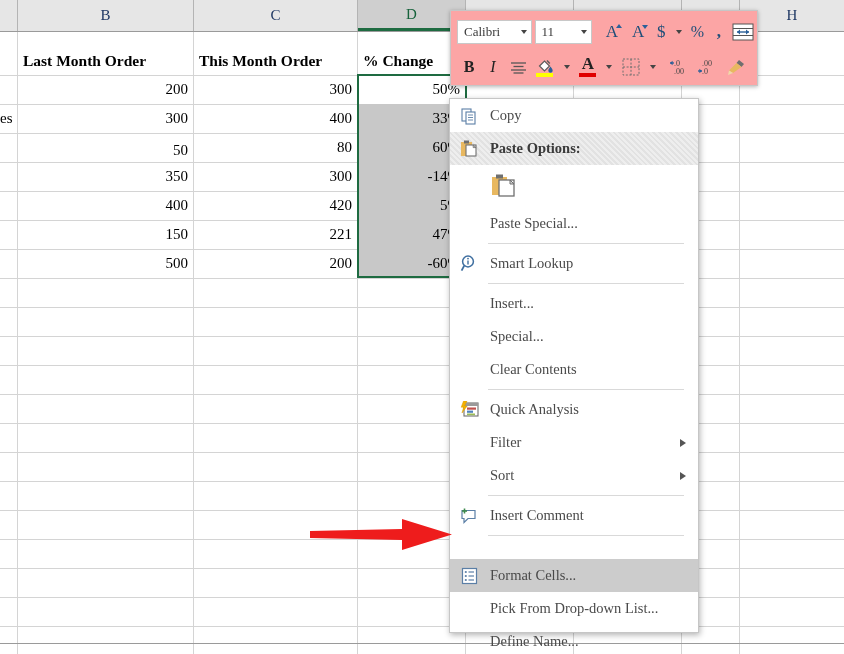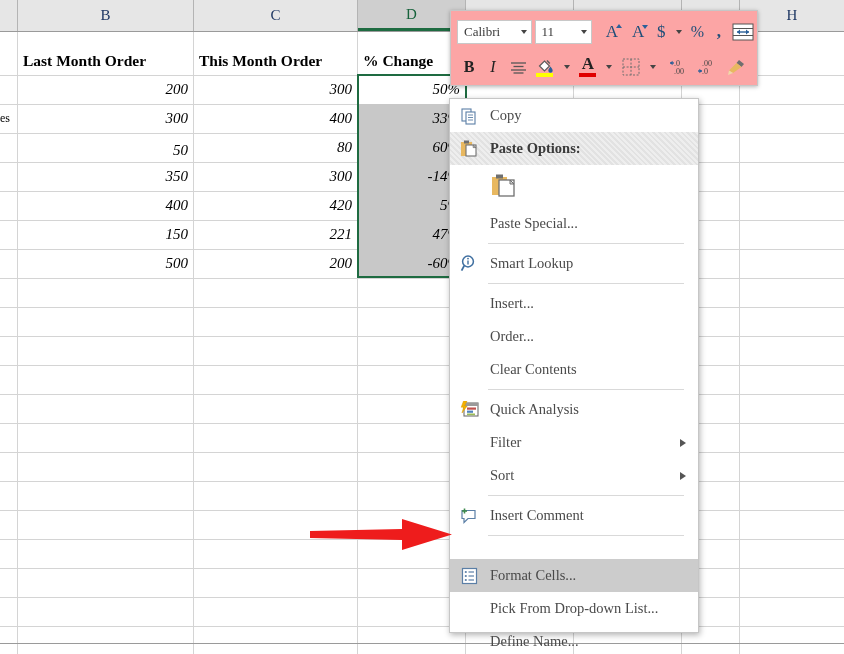--- a/index.html
+++ b/index.html
@@ -31,21 +31,21 @@
   .rowbody { position:absolute; left:0; top:32px; width:844px; bottom:0; background:#fff; }
   .vline { position:absolute; top:0; bottom:0; width:1px; background:#d4d4d4; }
   .hline { position:absolute; left:0; right:0; height:1px; background:#d4d4d4; }
 
   .cell {
     position:absolute; display:flex; align-items:center;
     font-size:15px; color:#000; padding:0 5px;
     font-family:"Liberation Serif", serif;
     white-space:nowrap; overflow:hidden;
   }
-  .cell.num { justify-content:flex-end;font-style:italic; }
+  .cell.num { justify-content:flex-end; }
   .cell.hdr { font-weight:bold; justify-content:flex-start; font-size:15.5px;}
   .cell.selbg { background:#c8c8c8; }
 
   .selection-box {
     position:absolute; border:2px solid #1e6b41; pointer-events:none;
   }
   .fill-handle{
     position:absolute; width:6px; height:6px; background:#1e6b41;
     border:1px solid #fff;
   }
@@ -158,21 +158,21 @@
       <div class="hline" style="top:391px;"></div>
       <div class="hline" style="top:420px;"></div>
       <div class="hline" style="top:449px;"></div>
       <div class="hline" style="top:478px;"></div>
       <div class="hline" style="top:507px;"></div>
       <div class="hline" style="top:536px;"></div>
       <div class="hline" style="top:565px;"></div>
       <div class="hline" style="top:594px;"></div>
       <div class="hline" style="top:611px; background:#9a9a9a;"></div>
 
-      <div class="cell" style="left:0;top:72px;width:17px;height:29px;padding:0;justify-content:flex-start;font-size:12px;">es</div>
+      <div class="cell" style="left:0;top:72px;width:17px;height:29px;padding:0;justify-content:flex-start;font-size:15px;">es</div>
 
       <div class="cell hdr" style="left:18px;top:14px;width:175px;height:29px;">Last Month Order</div>
       <div class="cell hdr" style="left:194px;top:14px;width:163px;height:29px;">This Month Order</div>
       <div class="cell hdr" style="left:358px;top:14px;width:107px;height:29px;text-align:right;">% Change</div>
 
       <div class="cell num" style="left:18px;top:43px;width:175px;height:29px;">200</div>
       <div class="cell num" style="left:194px;top:43px;width:163px;height:29px;">300</div>
       <div class="cell num" style="left:358px;top:43px;width:107px;height:29px;">50%</div>
 
       <div class="cell num" style="left:18px;top:72px;width:175px;height:29px;">300</div>
@@ -388,21 +388,21 @@
       <span class="lbl">Smart Lookup</span>
     </div>
 
     <div class="ctx-sep"></div>
 
     <div class="ctx-item">
       <span class="lbl">Insert...</span>
     </div>
 
     <div class="ctx-item">
-      <span class="lbl">Order...</span>
+      <span class="lbl">Special...</span>
     </div>
 
     <div class="ctx-item">
       <span class="lbl">Clear Contents</span>
     </div>
 
     <div class="ctx-sep"></div>
 
     <div class="ctx-item">
       <span class="ctx-icon">

